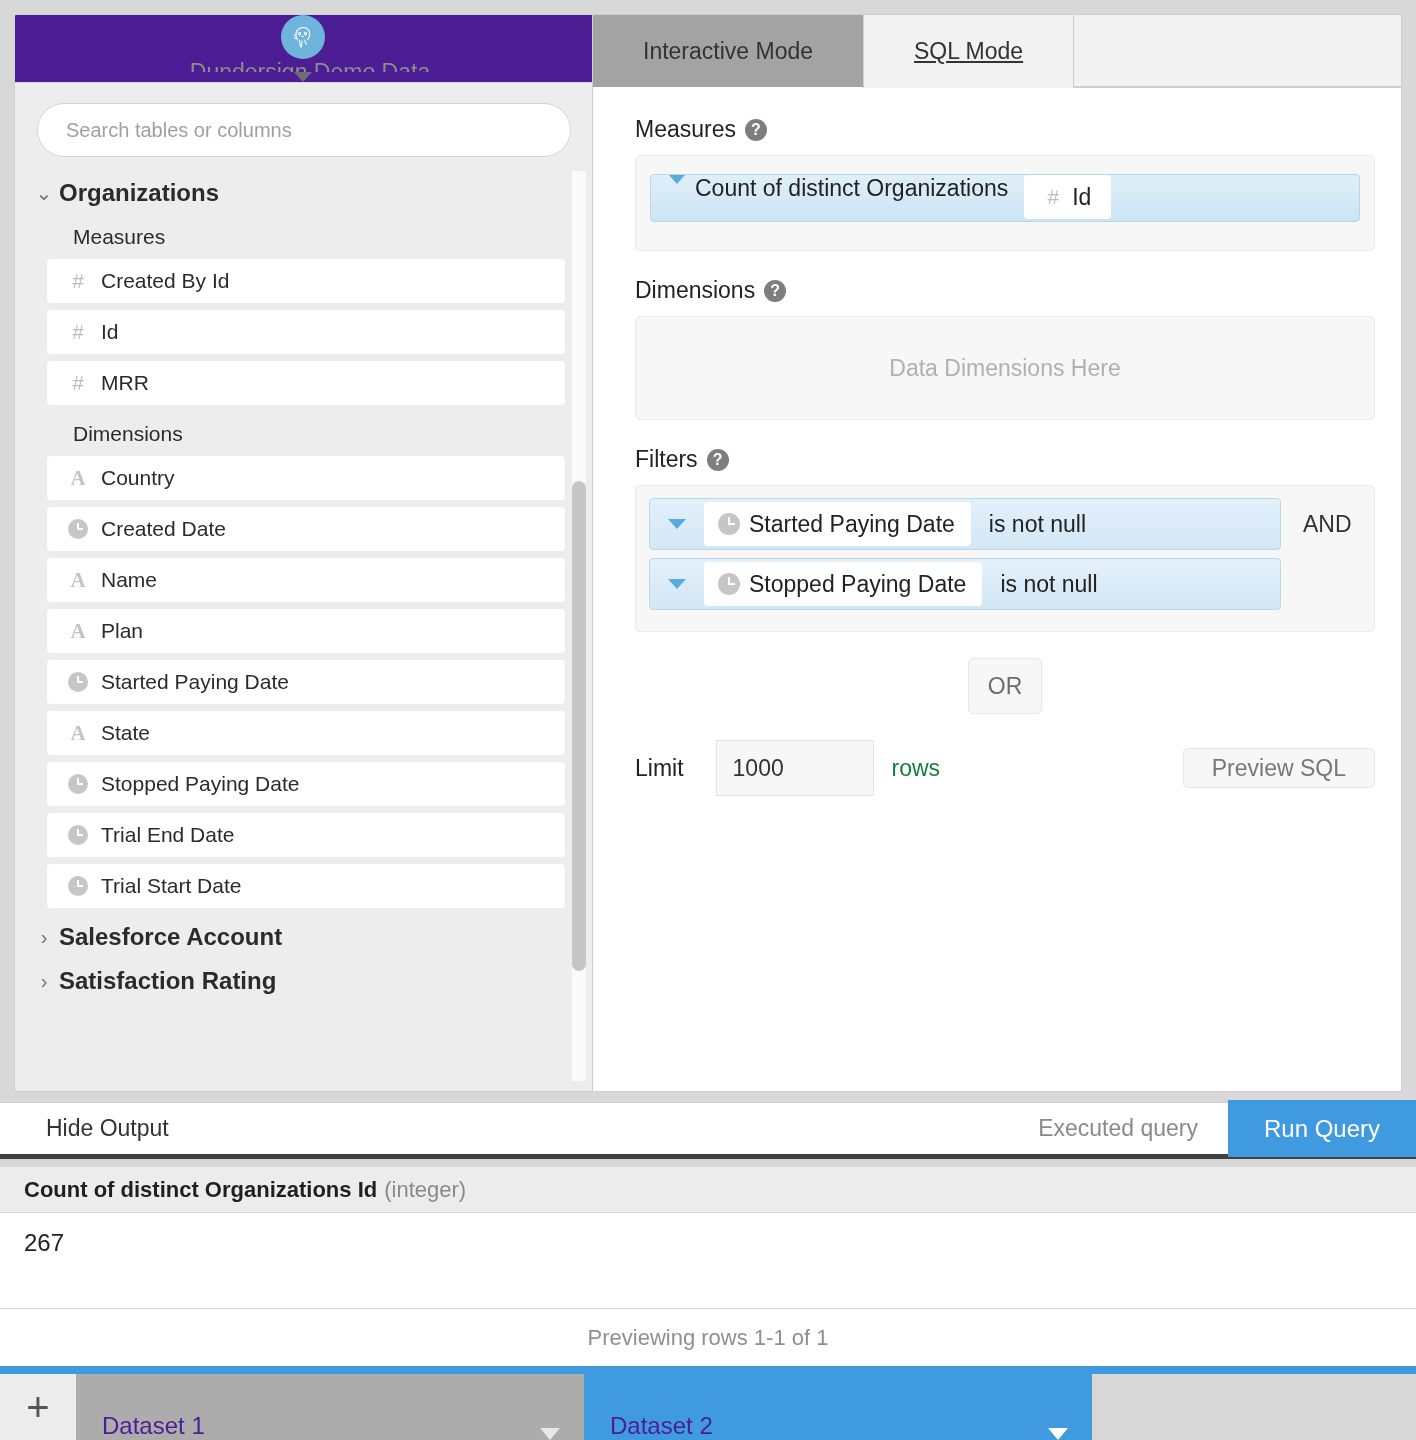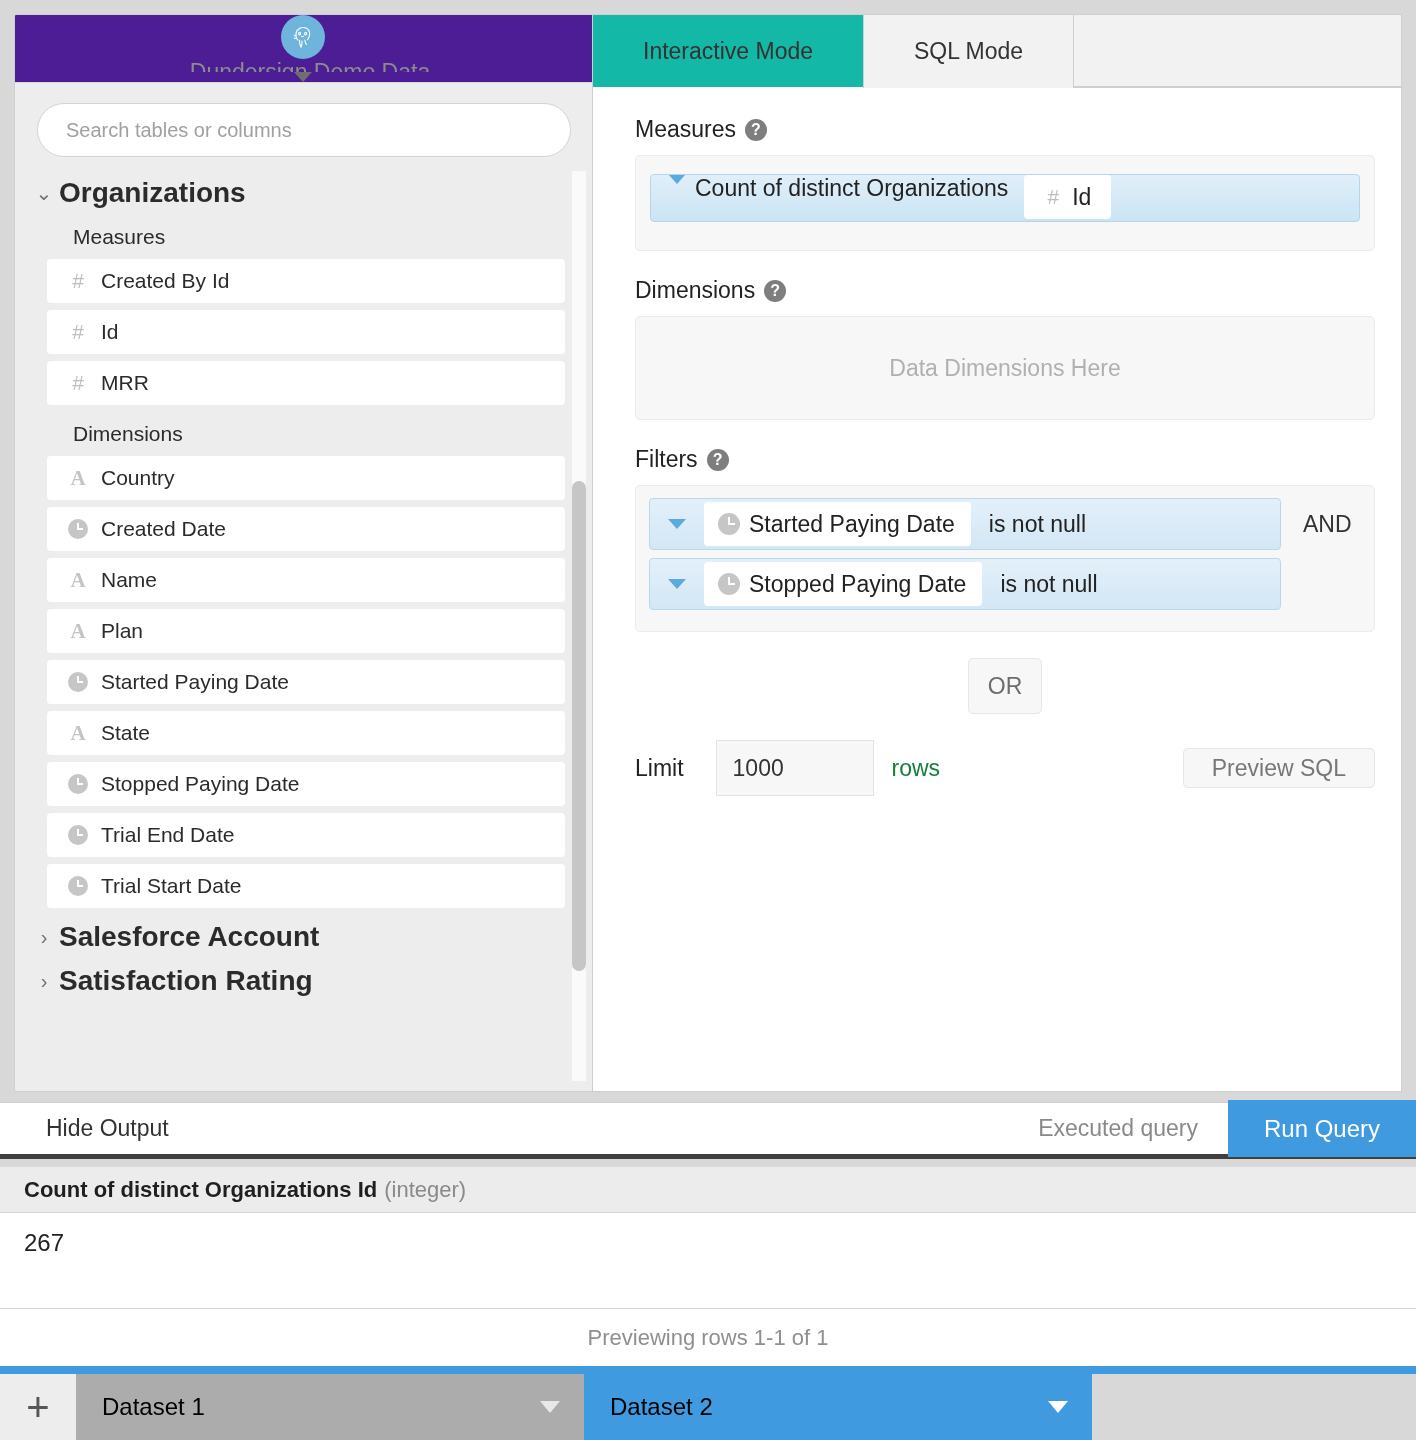--- a/index.html
+++ b/index.html
@@ -81,21 +81,21 @@
     height: 44px;
     padding-left: 10px;
     cursor: pointer;
   }
   .chev {
     width: 22px; flex: 0 0 auto;
     color: #707070; font-size: 20px; line-height: 1;
     display: flex; align-items: center; justify-content: center;
   }
   .tree-table-name {
-    font-size: 28px; font-weight: bold; color: #2b2b2b;
+    font-size: 24px; font-weight: bold; color: #2b2b2b;
     margin-left: 4px;
   }
   .group-label {
     font-size: 21px; color: #2b2b2b;
     padding: 10px 0 10px 50px;
   }
   .field-row {
     display: flex; align-items: center;
     height: 44px;
     margin: 0 10px 7px 24px;
@@ -158,29 +158,29 @@
     padding: 0 50px;
     font-size: 23px; color: #333;
     border: 1px solid #cfcfcf;
     border-bottom: none;
     cursor: pointer;
     background: #f2f2f2;
     height: 74px;
     position: relative;
   }
   .tab.active {
-    background: #14b8a6;
+    background: #a3a3a3;
     z-index: 2;
   }
   .tab.active::after {
     content: ""; position: absolute;
     left: 0; right: 0; bottom: -1px; height: 2px;
     background: #ffffff;
   }
-  .tab.inactive { border-left: none; }
+  .tab.inactive { border-left: none; text-decoration: underline; }
   .tab-filler {
     flex: 1 1 auto;
     border-bottom: 1px solid #cfcfcf;
     border-top: 1px solid #cfcfcf;
     border-right: 1px solid #cfcfcf;
     background: #f2f2f2;
   }
   .panel-body {
     height: 1004px;
     background: #fff;
@@ -399,23 +399,23 @@
   .ds-add {
     width: 76px;
     background: #ededed;
     display: flex; align-items: center; justify-content: center;
     font-size: 40px; color: #555; font-weight: 300;
     cursor: pointer;
     line-height: 1;
   }
   .ds-tab {
     width: 508px;
-    display: flex; align-items: center;
+    display: flex; align-items: flex-end;
     padding: 0 24px 0 26px;
-    font-size: 24px; color: #000000;
+    font-size: 24px; color: #4c1d95;
     cursor: pointer;
     position: relative;
   }
   .ds-tab.inactive { background: #acacac; }
   .ds-tab.active { background: #3f9ae0; }
   .ds-tab-label { flex: 1 1 auto; }
   .ds-caret {
     width: 0; height: 0;
     border-left: 10px solid transparent;
     border-right: 10px solid transparent;

